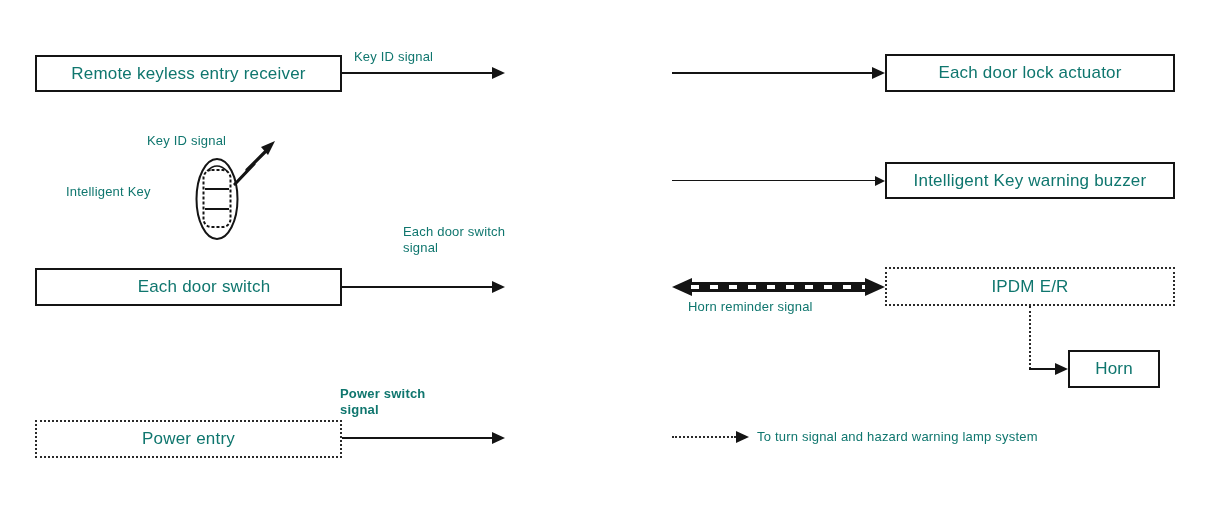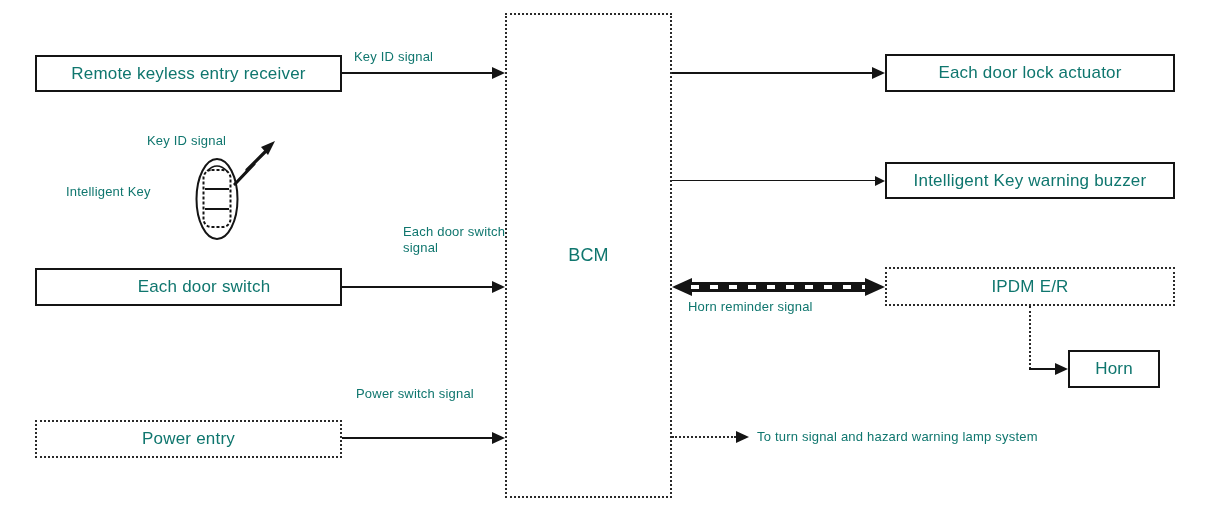--- a/index.html
+++ b/index.html
@@ -78,23 +78,20 @@
   <div class="box b-solid" style="left:35px;top:55px;width:307px;height:37px;">
     <span>Remote keyless entry receiver</span>
   </div>
   <div class="box b-solid" style="left:35px;top:268px;width:307px;height:38px;padding-left:31px;">
     <span>Each door switch</span>
   </div>
   <div class="box b-dot" style="left:35px;top:420px;width:307px;height:38px;">
     <span>Power entry</span>
   </div>
 
-  <div class="box b-dot" style="left:505px;top:13px;width:167px;height:485px;font-size:18px;">
-    <span>BCM</span>
-  </div>
 
   <div class="box b-solid" style="left:885px;top:54px;width:290px;height:38px;">
     <span>Each door lock actuator</span>
   </div>
   <div class="box b-solid" style="left:885px;top:162px;width:290px;height:37px;">
     <span>Intelligent Key warning buzzer</span>
   </div>
   <div class="box b-dot" style="left:885px;top:267px;width:290px;height:39px;">
     <span>IPDM E/R</span>
   </div>
@@ -105,21 +102,21 @@
   <div class="hline" style="left:342px;top:72px;width:151px;"></div>
   <div class="ah-r" style="left:492px;top:67px;"></div>
   <div class="lbl" style="left:354px;top:49px;">Key ID signal</div>
 
   <div class="hline" style="left:342px;top:286px;width:151px;"></div>
   <div class="ah-r" style="left:492px;top:281px;"></div>
   <div class="lbl wrap" style="left:356px;top:224px;width:112px;margin-left:47px;">Each door switch signal</div>
 
   <div class="hline" style="left:342px;top:437px;width:151px;"></div>
   <div class="ah-r" style="left:492px;top:432px;"></div>
-  <div class="lbl wrap" style="left:356px;top:386px;width:118px;">Power switch signal</div>
+  <div class="lbl wrap" style="left:340px;top:386px;width:118px;font-weight:bold;">Power switch signal</div>
 
   <div class="hline" style="left:672px;top:72px;width:201px;"></div>
   <div class="ah-r" style="left:872px;top:67px;"></div>
 
   <div class="hline-thin" style="left:672px;top:180px;width:203px;"></div>
   <div class="ah-r small" style="left:875px;top:176px;"></div>
 
   <div class="can-arrow">
     <div class="can-head-l"></div>
     <div class="can-bar"></div>

